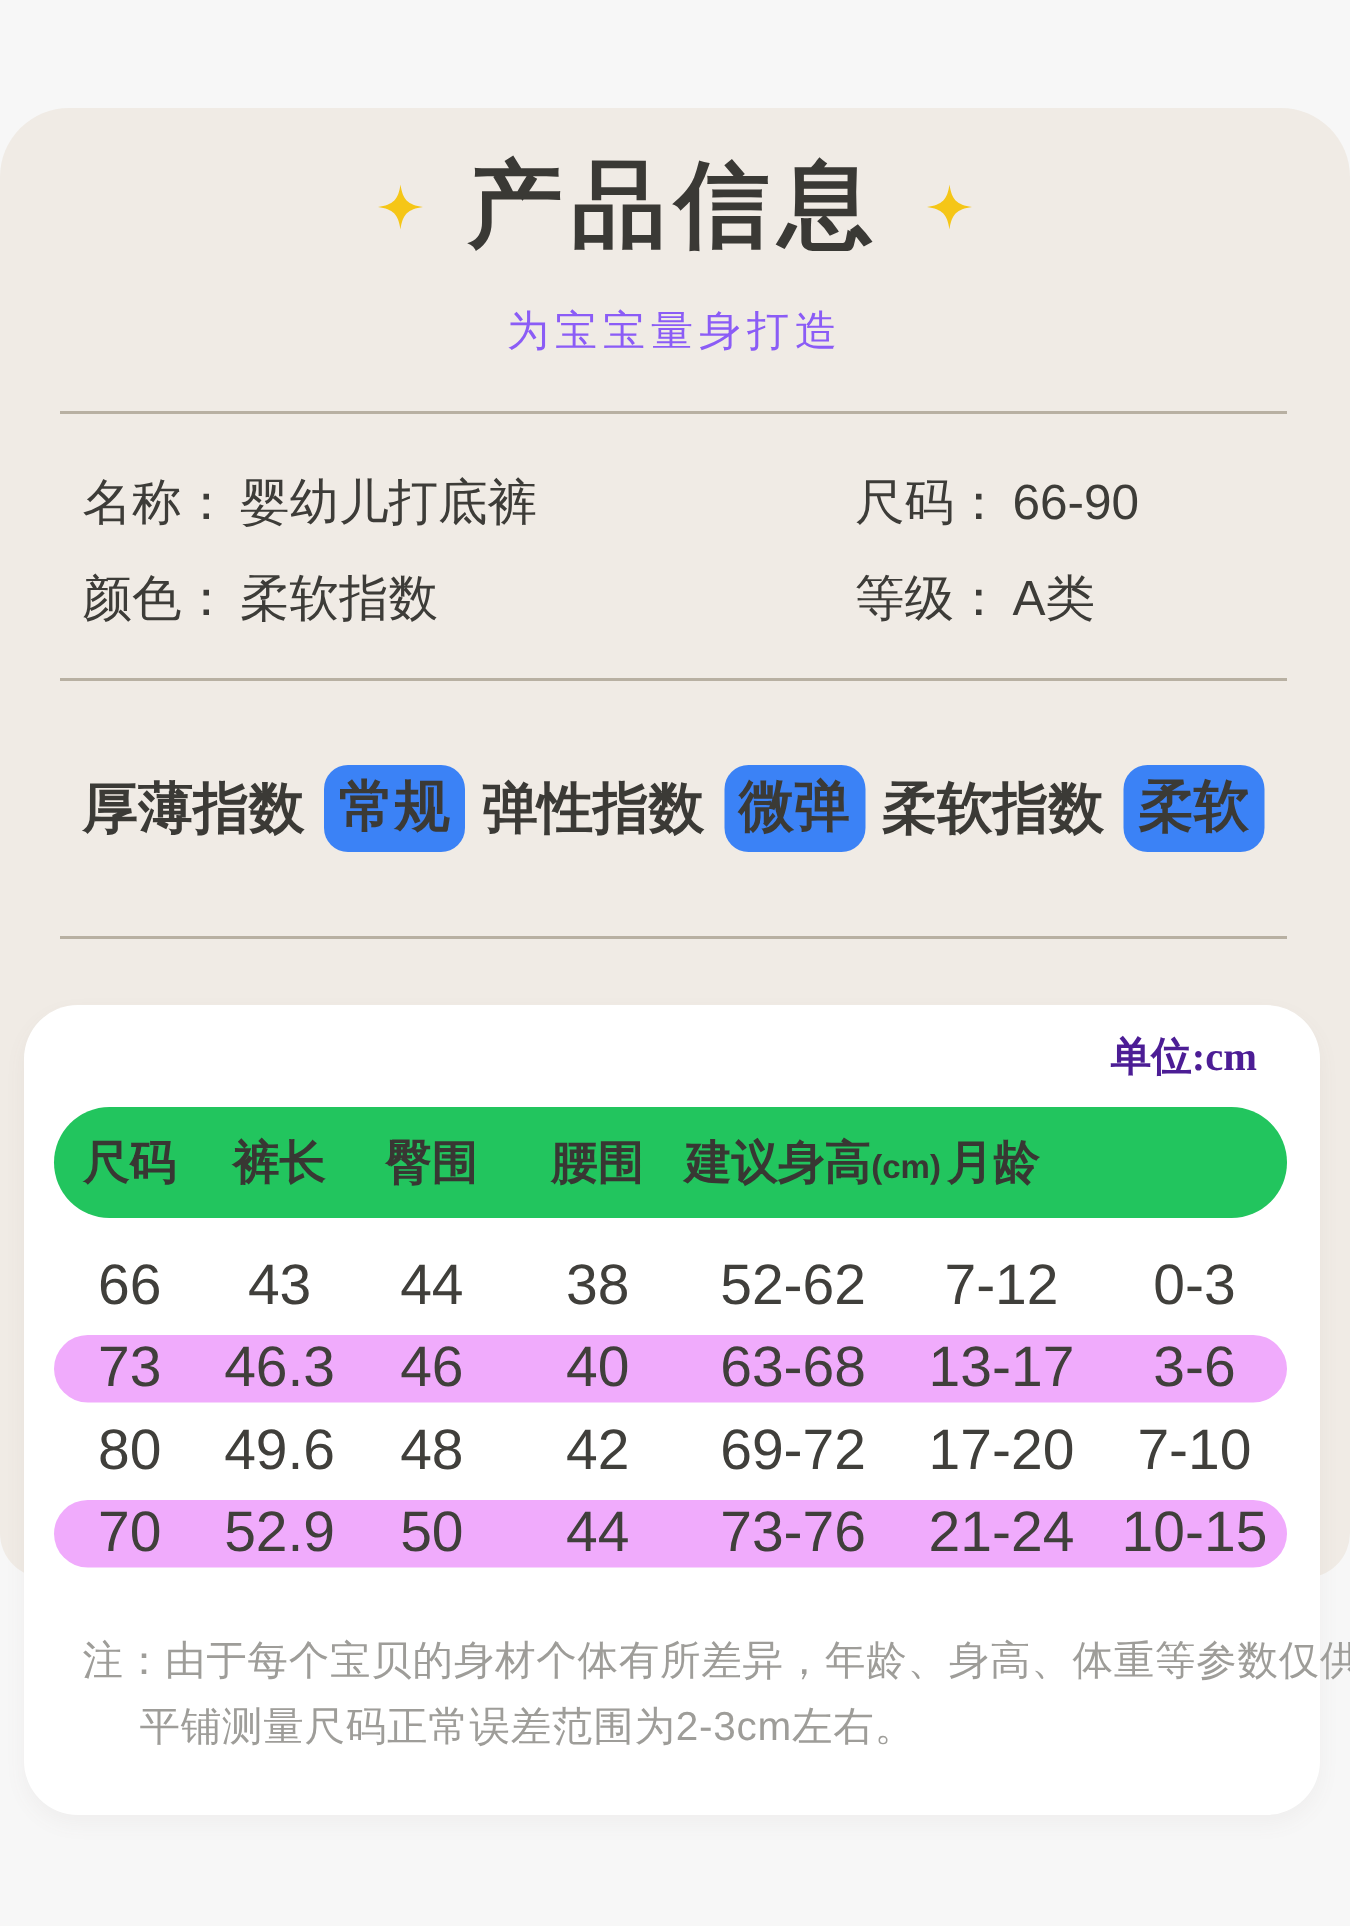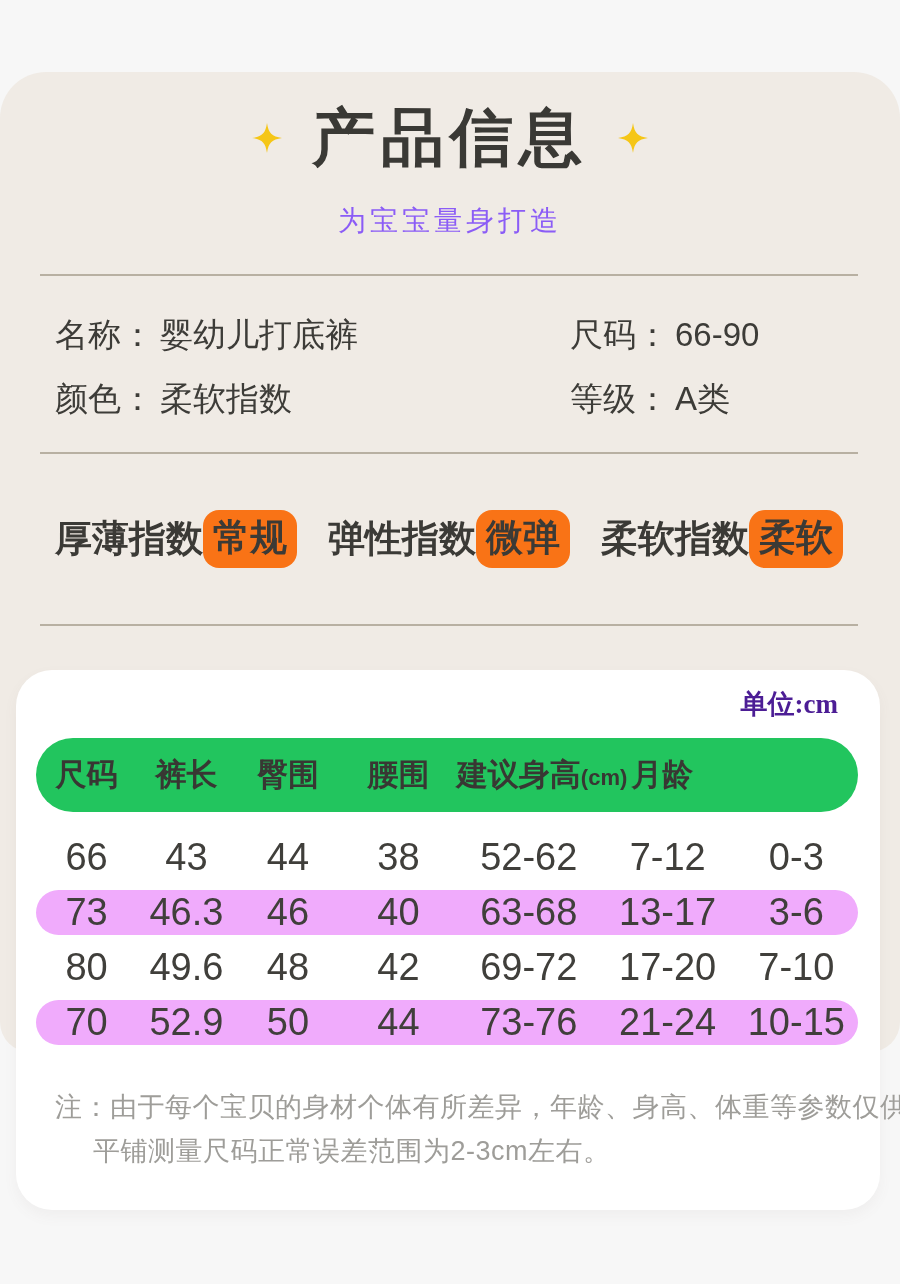--- a/index.html
+++ b/index.html
@@ -44,21 +44,21 @@
   .pos-b1 { left:55px;  top:309px; }
   .pos-b2 { left:570px; top:309px; }
   
   .badges {
     position:absolute; top:438px; left:55px; right:57px;
     display:flex; justify-content:space-between; align-items:center;
   }
   .badge-group { display:flex; align-items:center;text-align:center; }
   .badge-label { font-size:37px; font-weight:600; color:#3b3a36; white-space:nowrap; }
   .badge-pill {
-    margin-left:0; background:#f97316; border-radius:16px;
+    margin-left:13px; background:#3b82f6; border-radius:16px;
     padding:3px 10px 5px; font-size:37px; font-weight:600; color:#3b3a36;
     white-space:nowrap;
   }
   
   .card {
     position:absolute; left:16px; top:598px; width:864px; height:540px;
     background:#ffffff; border-radius:36px;
     box-shadow:0 6px 14px rgba(120,110,95,0.06);
   }
   .unit-label {

